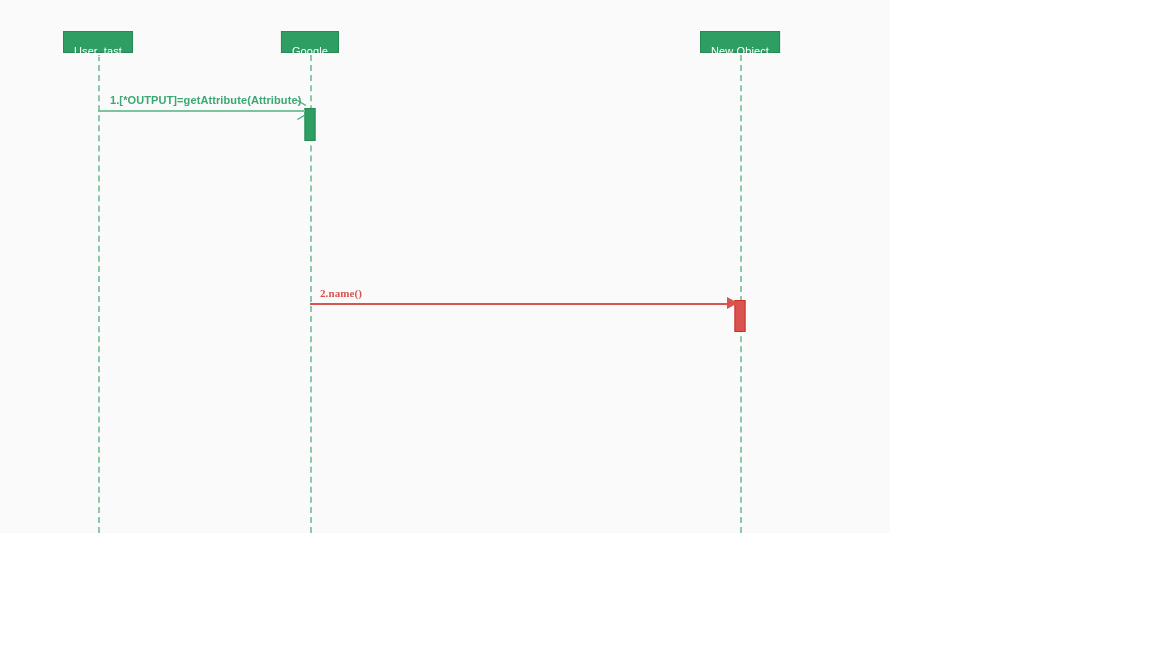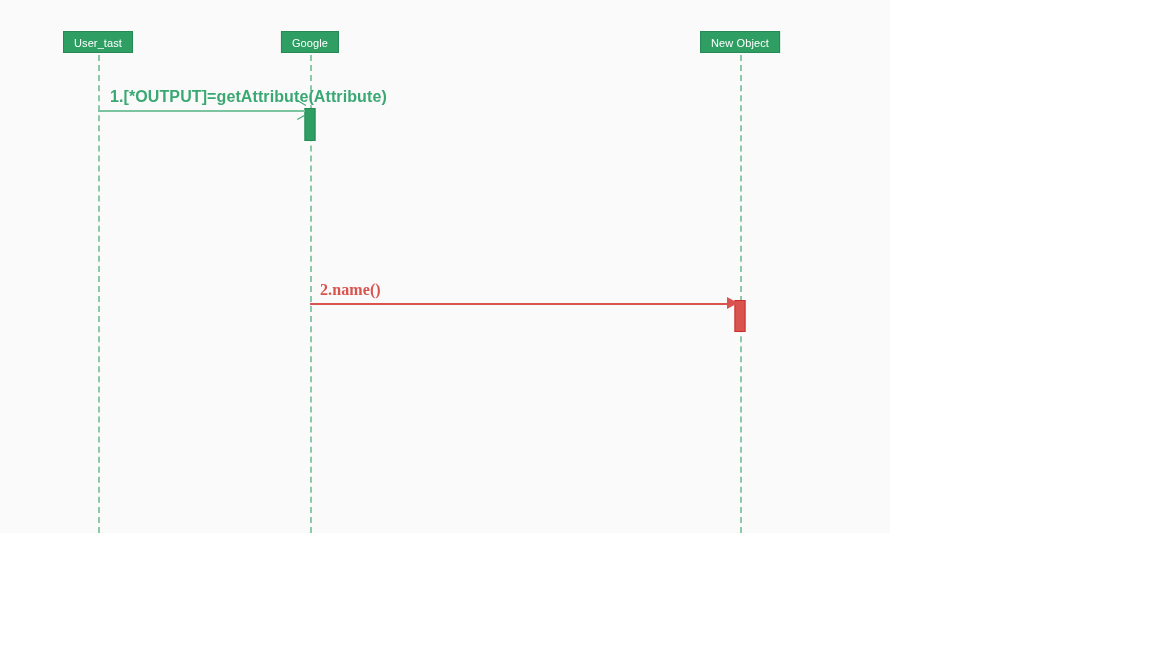--- a/index.html
+++ b/index.html
@@ -43,21 +43,21 @@
   .lifeline-head {
     position: absolute;
     top: 31px;
     transform: translateX(-50%);
     background: #2e9e63;
     border: 1px solid #278955;
     color: #ffffff;
     font-size: 11px;
     line-height: 22px;
     height: 22px;
-    padding: 0 10px;
+    padding: 8px 10px;
     text-align: center;
     white-space: nowrap;
     box-sizing: border-box;
     letter-spacing: 0.1px;
   }
 
   
   .activation {
     position: absolute;
     width: 11px;
@@ -86,21 +86,21 @@
     border-top-width: 2px;
     border-top-style: solid;
   }
   .message.green .msg-line { border-top-color: #7cc4a0; }
   .message.red .msg-line  { border-top-color: #d9534f; }
 
   .msg-label {
     position: absolute;
     bottom: 4px;
     white-space: nowrap;
-    font-size: 16px;
+    font-size: 11px;
     font-weight: bold;
     letter-spacing: 0.1px;
   }
   .message.green .msg-label { color: #3aa873; left: 12px; }
   .message.red   .msg-label { color: #d9534f; left: 10px; font-family: Liberation Serif, serif; }
 
   .arrowhead {
     position: absolute;
     top: 0;
   }

